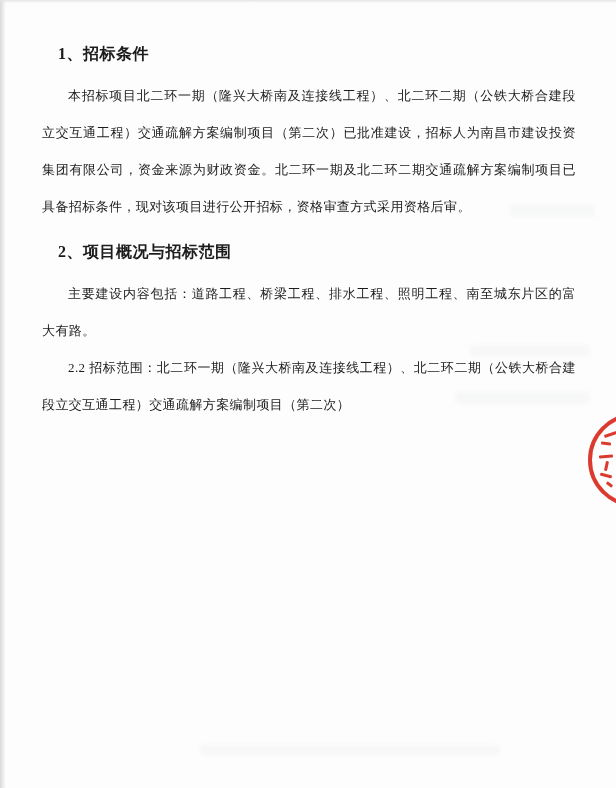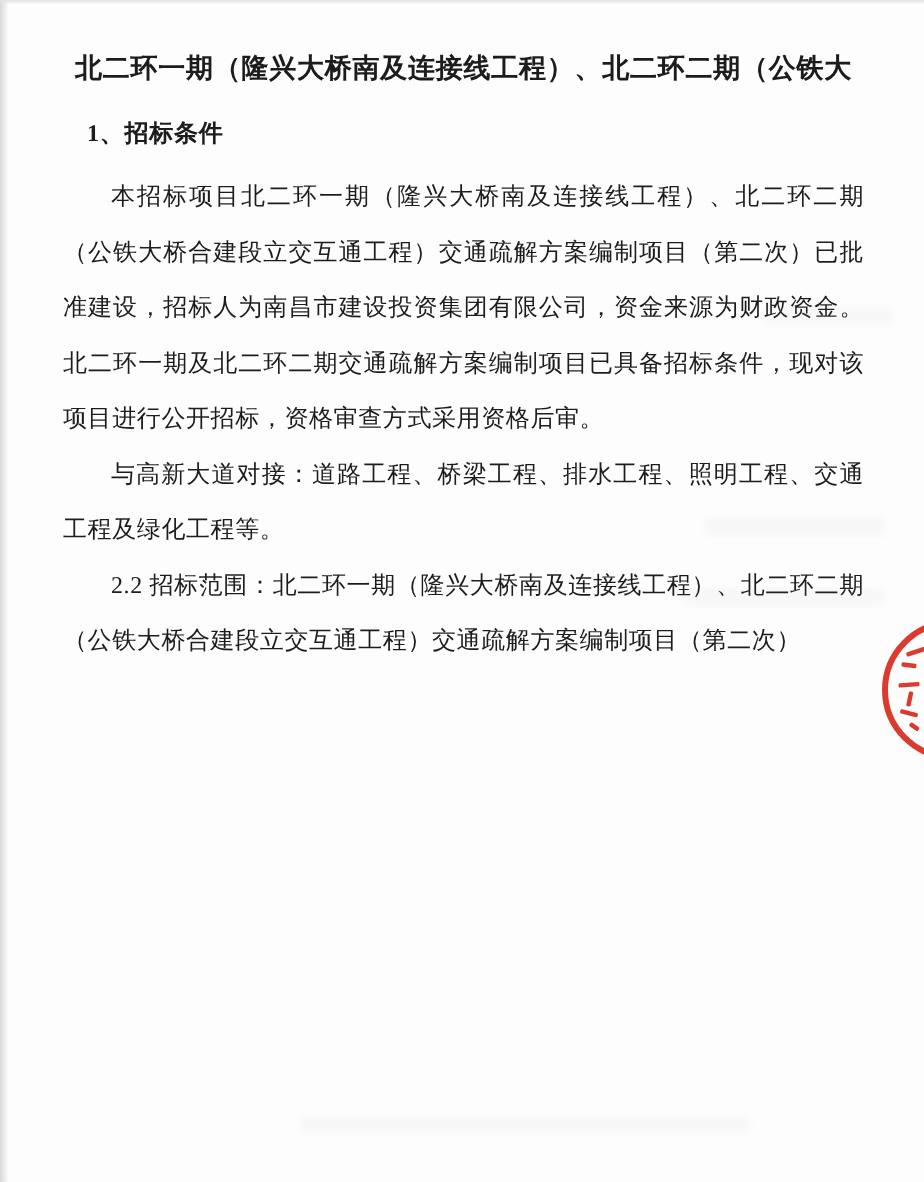--- a/index.html
+++ b/index.html
@@ -49,21 +49,21 @@
   .doc-title .tl { display: block; white-space: nowrap; }
   .sec-heading {
     margin: 14px 0 10px 16px;
     font-size: 16px;
     font-weight: bold;
     line-height: 26px;
     letter-spacing: 0.5px;
   }
   .para {
     margin: 0;
-    font-size: 16px;
+    font-size: 13px;
     line-height: 37px;
     text-align: justify;
     text-indent: 2em;
     letter-spacing: 0.4px;
   }
   
   .seal {
     position: absolute;
     top: 413px;
     left: 588px;
@@ -100,27 +100,27 @@
 </style>
 </head>
 <body>
 
 <div class="page">
   <div class="edge-left"></div>
   <div class="edge-top"></div>
 
   <div class="content">
     <h1 class="doc-title">
-      <span class="tl">北二环一期（隆兴大桥南及连接线工程）、北二环二期（公铁大</span>
     </h1>
 
     <h2 class="sec-heading">1、招标条件</h2>
     <p class="para">本招标项目北二环一期（隆兴大桥南及连接线工程）、北二环二期（公铁大桥合建段立交互通工程）交通疏解方案编制项目（第二次）已批准建设，招标人为南昌市建设投资集团有限公司，资金来源为财政资金。北二环一期及北二环二期交通疏解方案编制项目已具备招标条件，现对该项目进行公开招标，资格审查方式采用资格后审。</p>
 
-    <p class="para">与高新大道对接：道路工程、桥梁工程、排水工程、照明工程、交通工程及绿化工程等。</p>
+    <h2 class="sec-heading">2、项目概况与招标范围</h2>
+    <p class="para">主要建设内容包括：道路工程、桥梁工程、排水工程、照明工程、南至城东片区的富大有路。</p>
     <p class="para">2.2 招标范围：北二环一期（隆兴大桥南及连接线工程）、北二环二期（公铁大桥合建段立交互通工程）交通疏解方案编制项目（第二次）</p>
 
   </div>
 
   <div class="ghost g1"></div>
   <div class="ghost g2"></div>
   <div class="ghost g3"></div>
   <div class="ghost g4"></div>
 
   <div class="seal">

